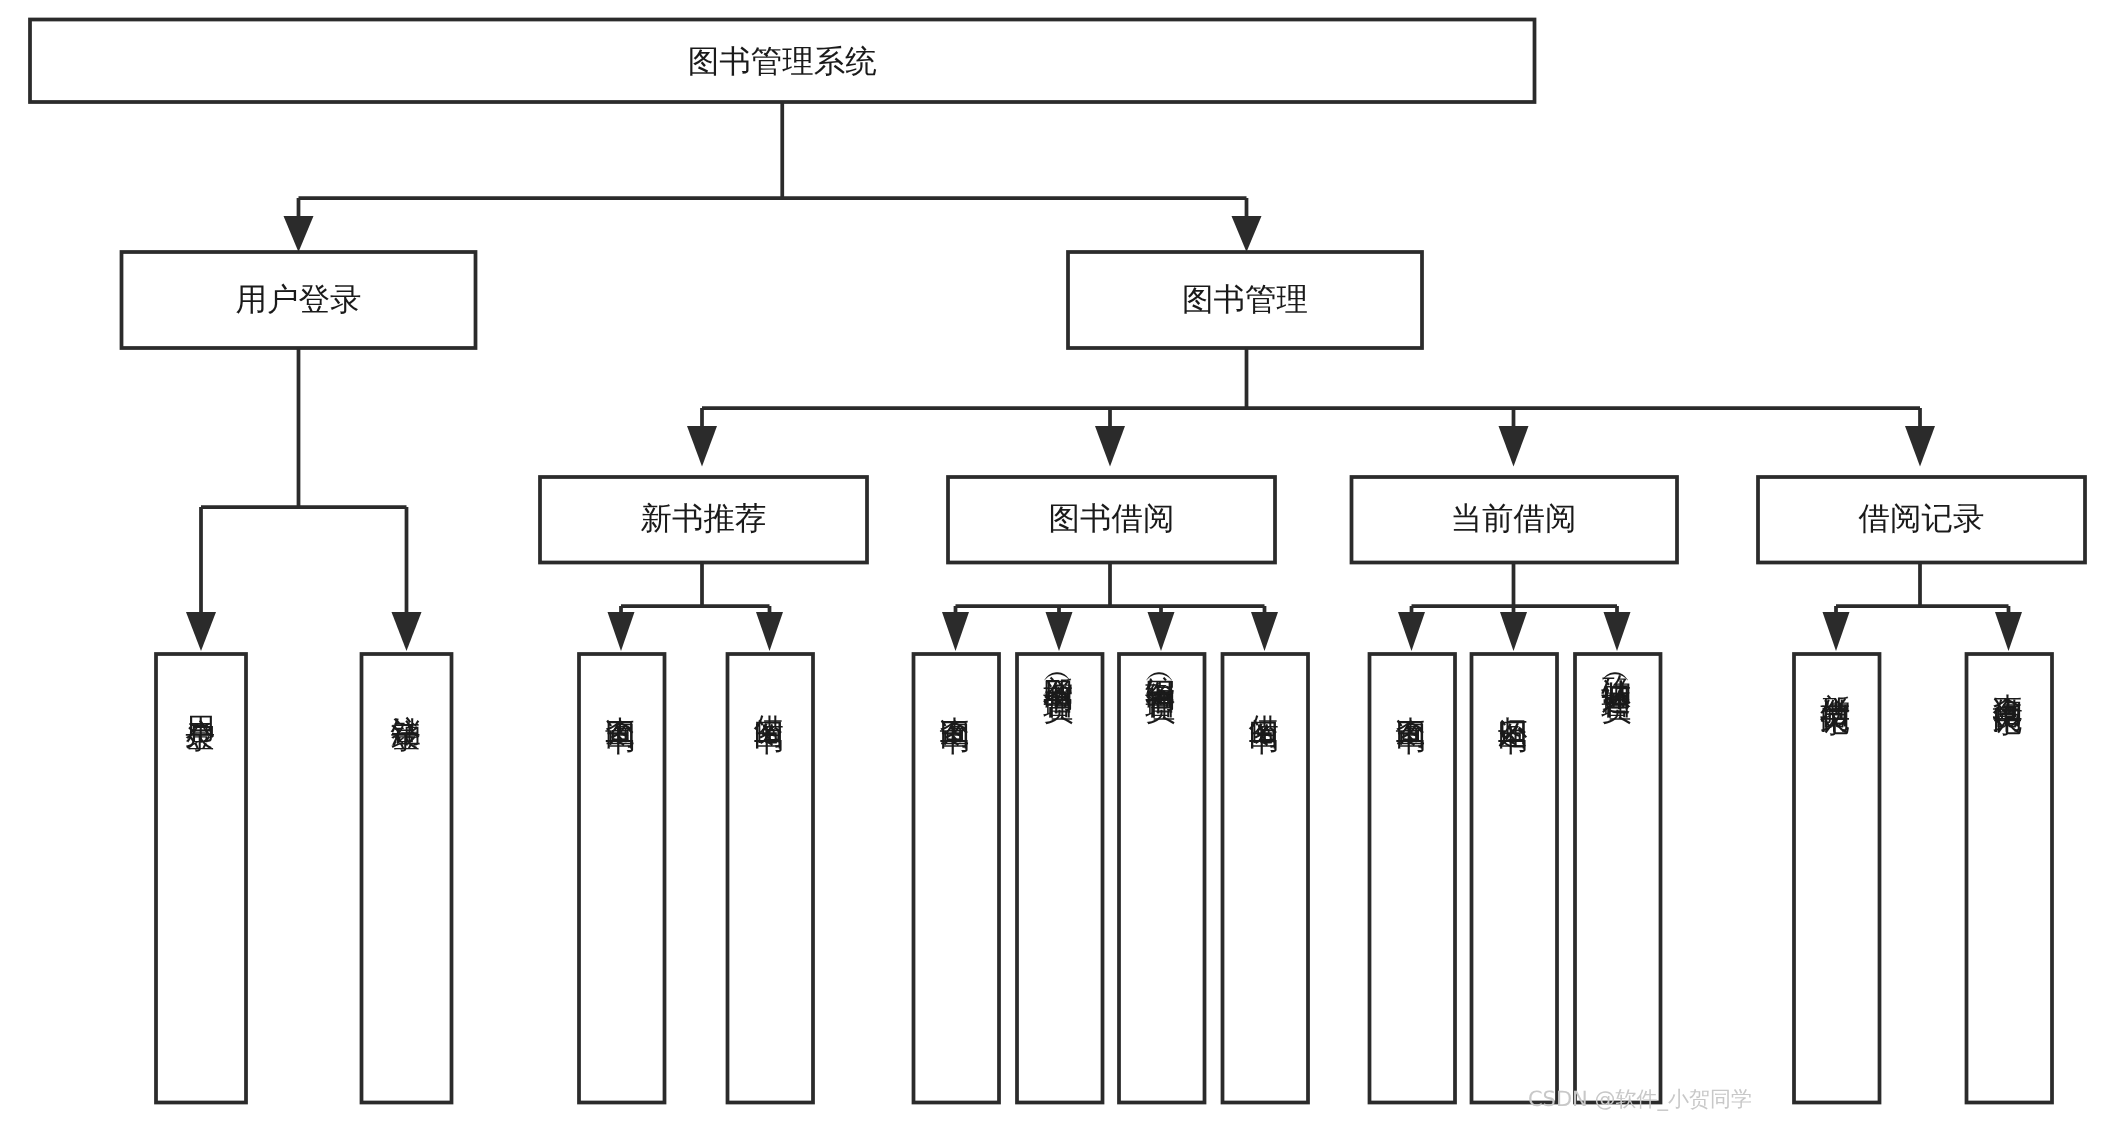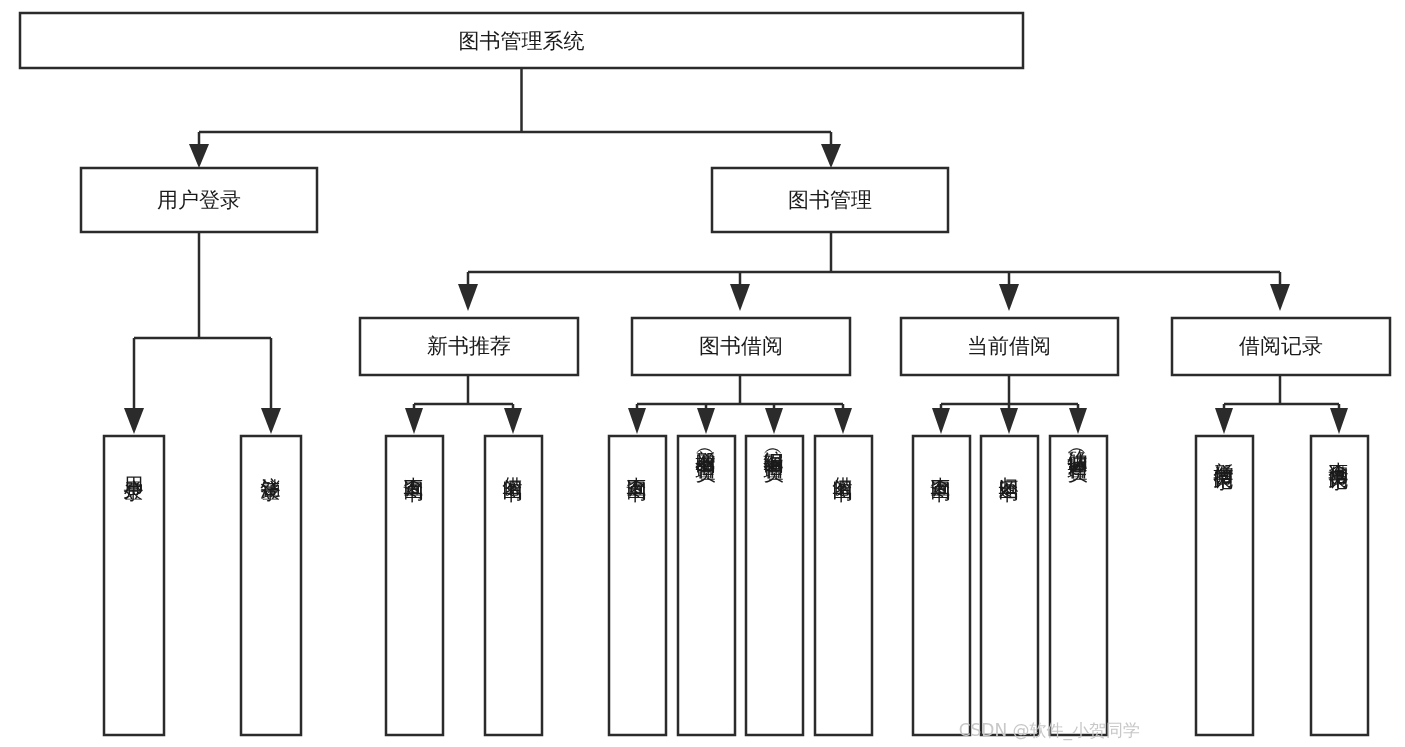--- a/index.html
+++ b/index.html
@@ -11,20 +11,21 @@
     width: 1405px;
     height: 747px;
     font-family: "DejaVu Sans", "Liberation Sans", sans-serif;
     overflow: hidden;
   }
   #diagram-root {
     position: relative;
     width: 1148px;
     height: 747px;
     background: #ffffff;
+    padding-left: 28px;
   }
   svg#flow-svg {
     position: absolute;
     left: 0;
     top: 0;
     width: 1405px;
     height: 747px;
   }
   .node-box {
     fill: #ffffff;
@@ -55,21 +56,21 @@
   }
   .arrow-head {
     fill: #2b2b2b;
     stroke: none;
   }
   .watermark {
     position: absolute;
     right: 8px;
     bottom: 5px;
     font-family: "DejaVu Sans", "Liberation Sans", sans-serif;
-    font-size: 17px;
+    font-size: 14px;
     color: #c8c8c8;
     white-space: nowrap;
     user-select: none;
   }
 </style>
 </head>
 <body>
 
 <div id="diagram-root">
 

